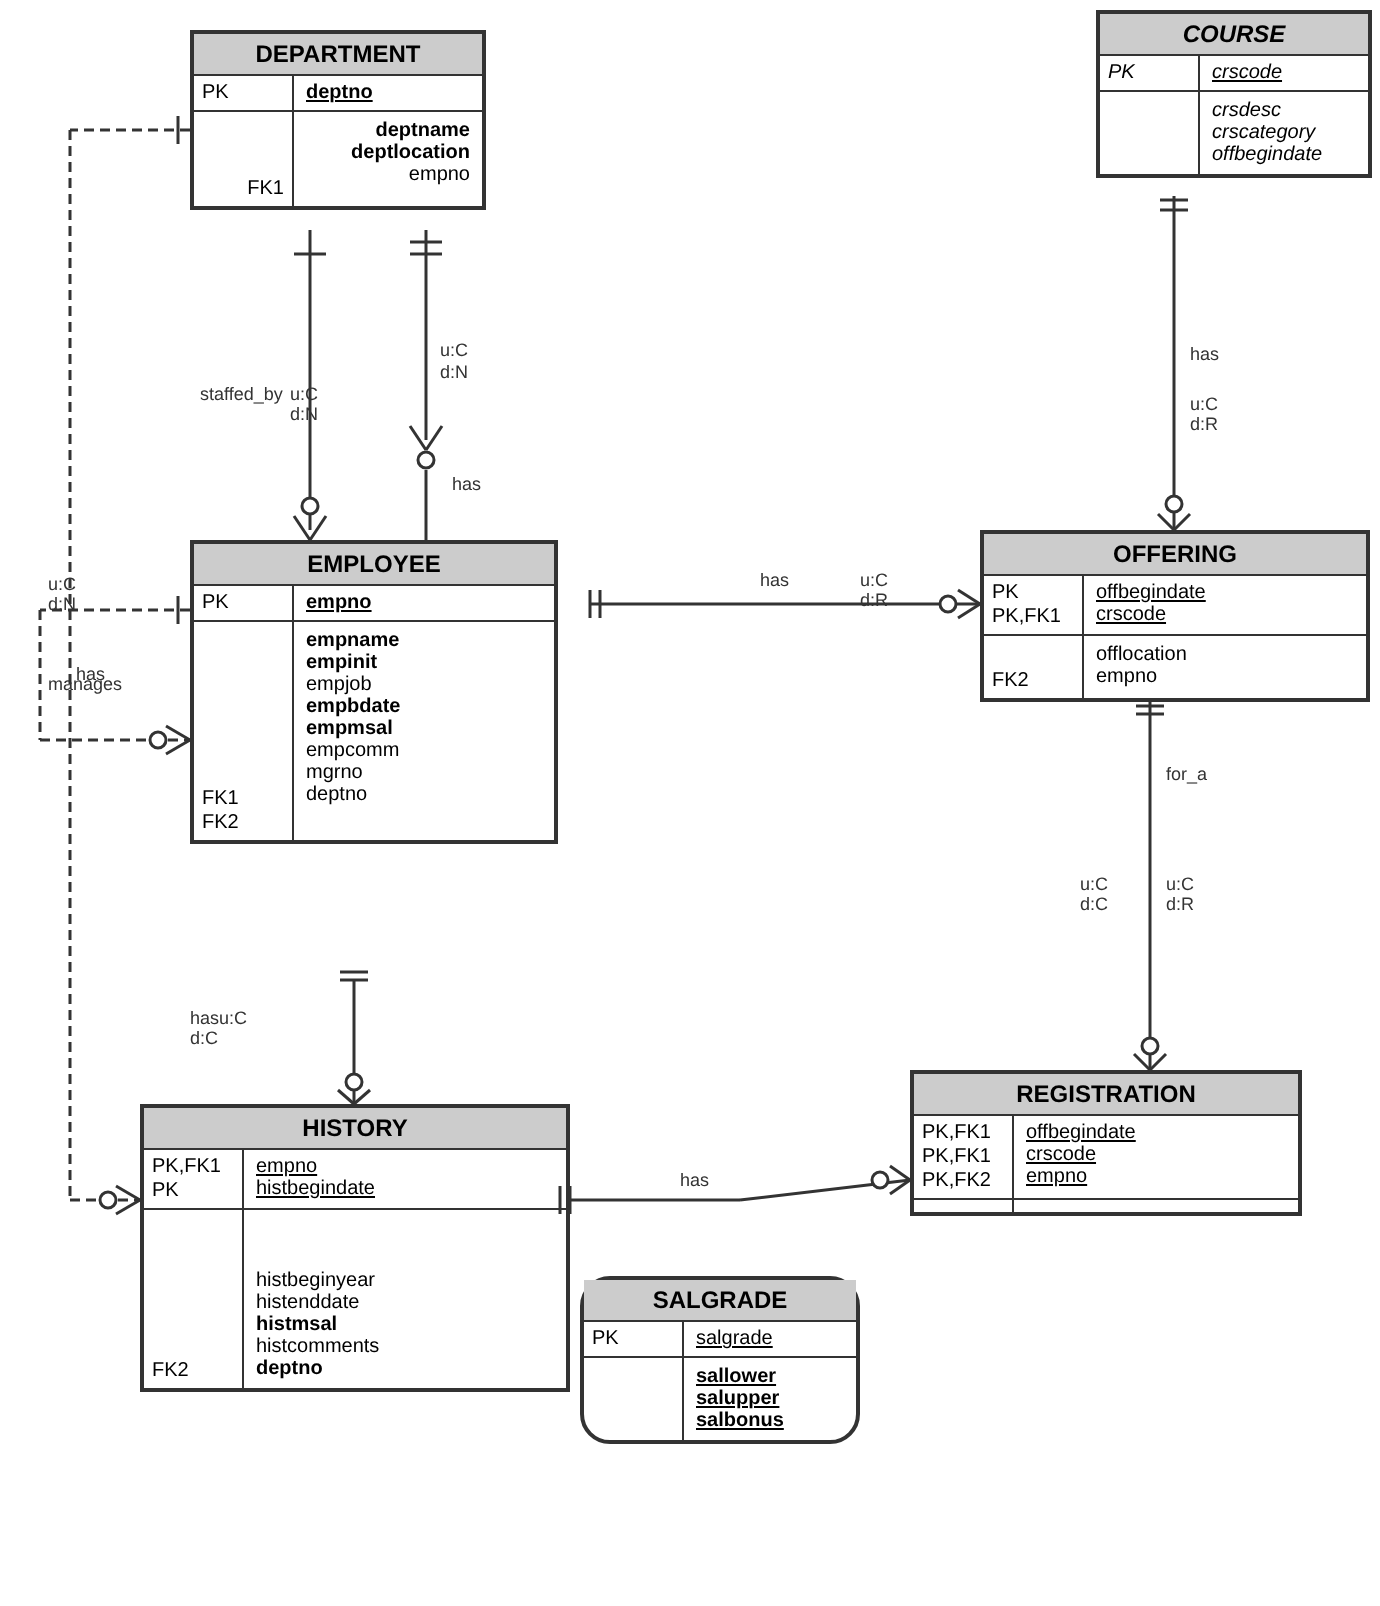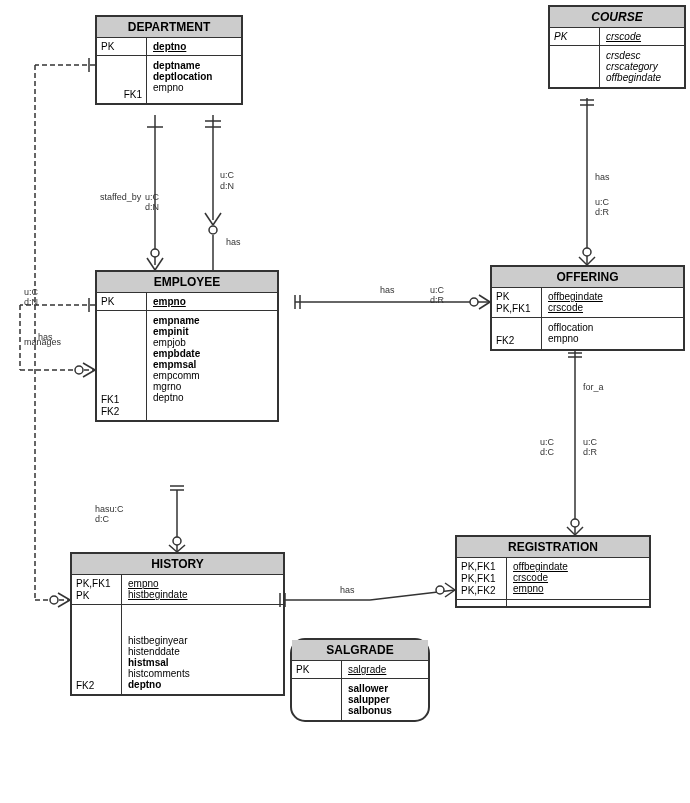--- a/index.html
+++ b/index.html
@@ -79,21 +79,21 @@
       </div>
       <div class="attr-col">
         <span class="attr-item underline bold">deptno</span>
       </div>
     </div>
 
     <div class="section">
       <div class="pk-col" style="padding:3px 4px; border-right:1px solid #333; justify-content:flex-end; align-items:flex-end; display:flex; flex-direction:column;">
         <span style="margin-top:30px;">FK1</span>
       </div>
-      <div class="attr-col" style="padding:4px 6px;">
+      <div class="attr-col" style="padding:4px 6px;text-align:right;">
         <div class="attr-item bold">deptname</div>
         <div class="attr-item bold">deptlocation</div>
         <div class="attr-item">empno</div>
       </div>
     </div>
   </div>
 
   <div class="entity" style="top:270px; left:95px; width:184px;">
     <div class="entity-header">EMPLOYEE</div>
     <div class="section" style="border-bottom:1px solid #333;">
@@ -218,21 +218,21 @@
       <div class="pk-col" style="border-right:1px solid #333; padding:3px 4px;">
         <span>PK</span>
       </div>
       <div class="attr-col">
         <span class="attr-item underline">salgrade</span>
       </div>
     </div>
     <div class="section">
       <div class="pk-col" style="border-right:1px solid #333; padding:3px 4px;">
       </div>
-      <div class="attr-col" style="padding:4px 6px;">
+      <div class="attr-col" style="padding:4px 6px;text-decoration:underline;">
         <div class="attr-item bold">sallower</div>
         <div class="attr-item bold">salupper</div>
         <div class="attr-item bold">salbonus</div>
       </div>
     </div>
   </div>
 
   <svg class="lines-svg">
     <defs>
 

